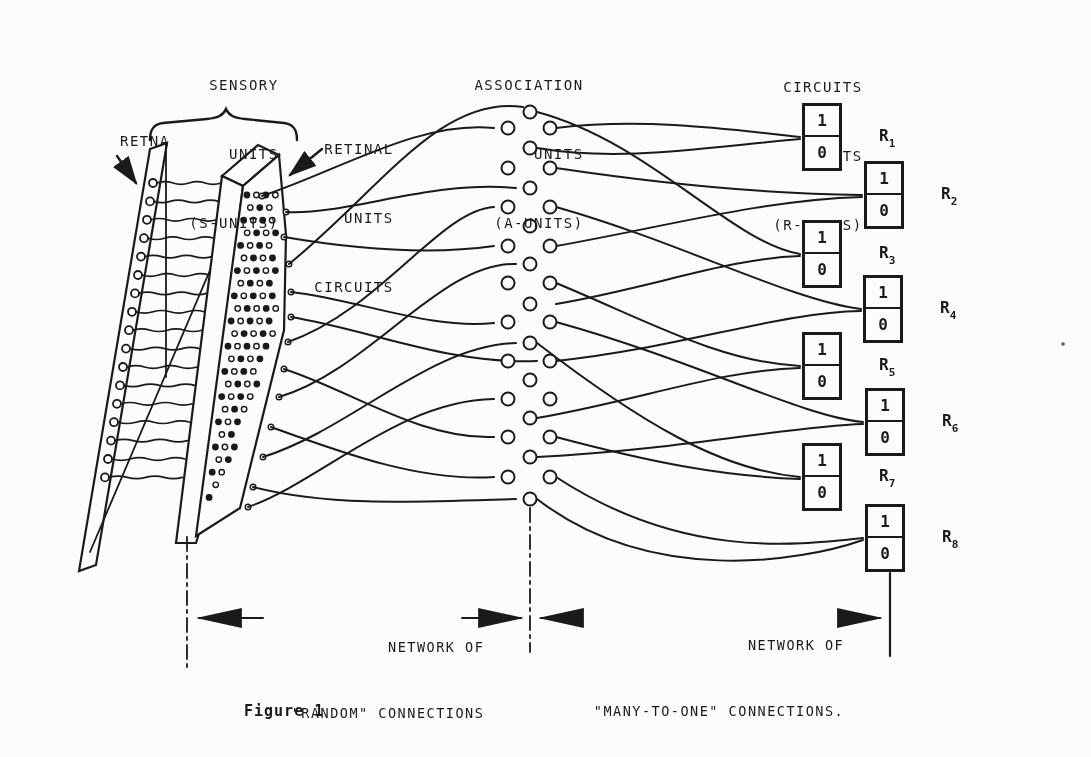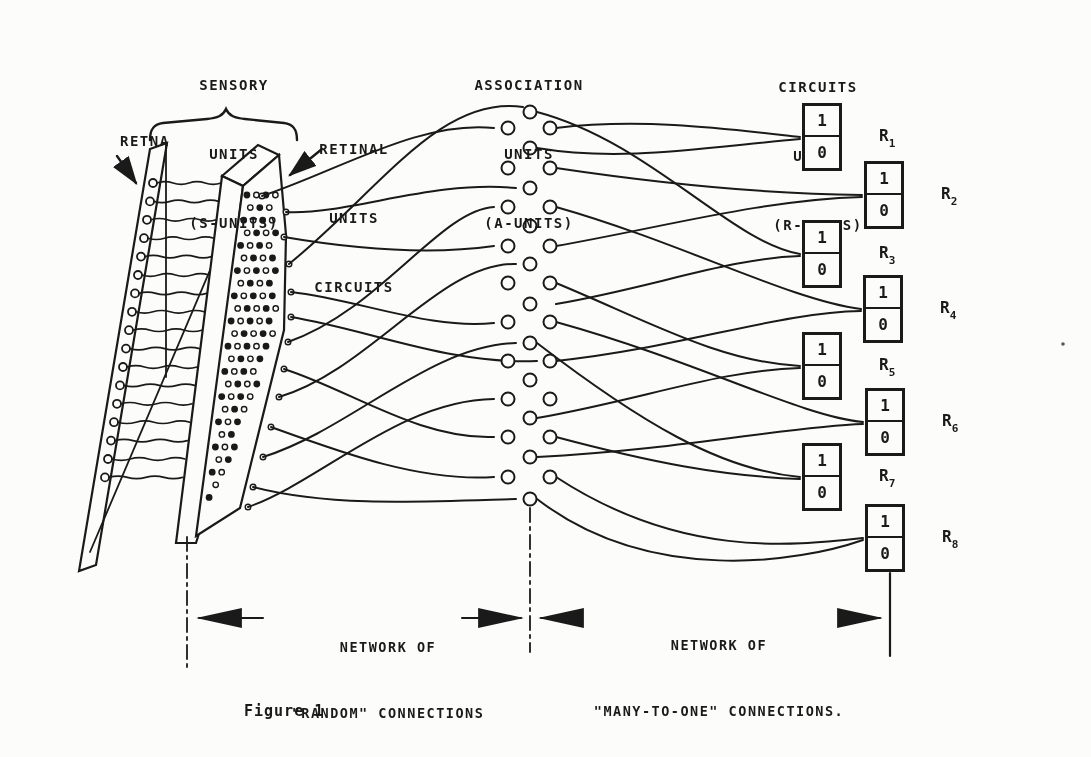--- a/index.html
+++ b/index.html
@@ -6,21 +6,21 @@
   .stage{
     position:relative;width:1091px;height:757px;
     background:#fcfcfb;overflow:hidden;
     font-family:"DejaVu Sans Mono", monospace;
     color:#1a1a1a;
   }
   #art{position:absolute;left:0;top:0;width:1091px;height:757px;}
   #art svg{display:block;}
   .lbl{
     position:absolute;transform:translateX(-50%);
-    text-align:center;font-weight:bold;font-size:14px;
+    text-align:right;font-weight:normal;font-size:14px;
     letter-spacing:1.5px;line-height:23px;white-space:pre;
   }
   .lbl-left{transform:none;margin-left:35px;}
   .ann{font-size:13.5px;line-height:22px;}
   .rbox{
     position:absolute;width:40px;height:68px;
     border:3px solid #1a1a1a;background:#fcfcfb;
     box-sizing:border-box;
   }
   .rcell{

